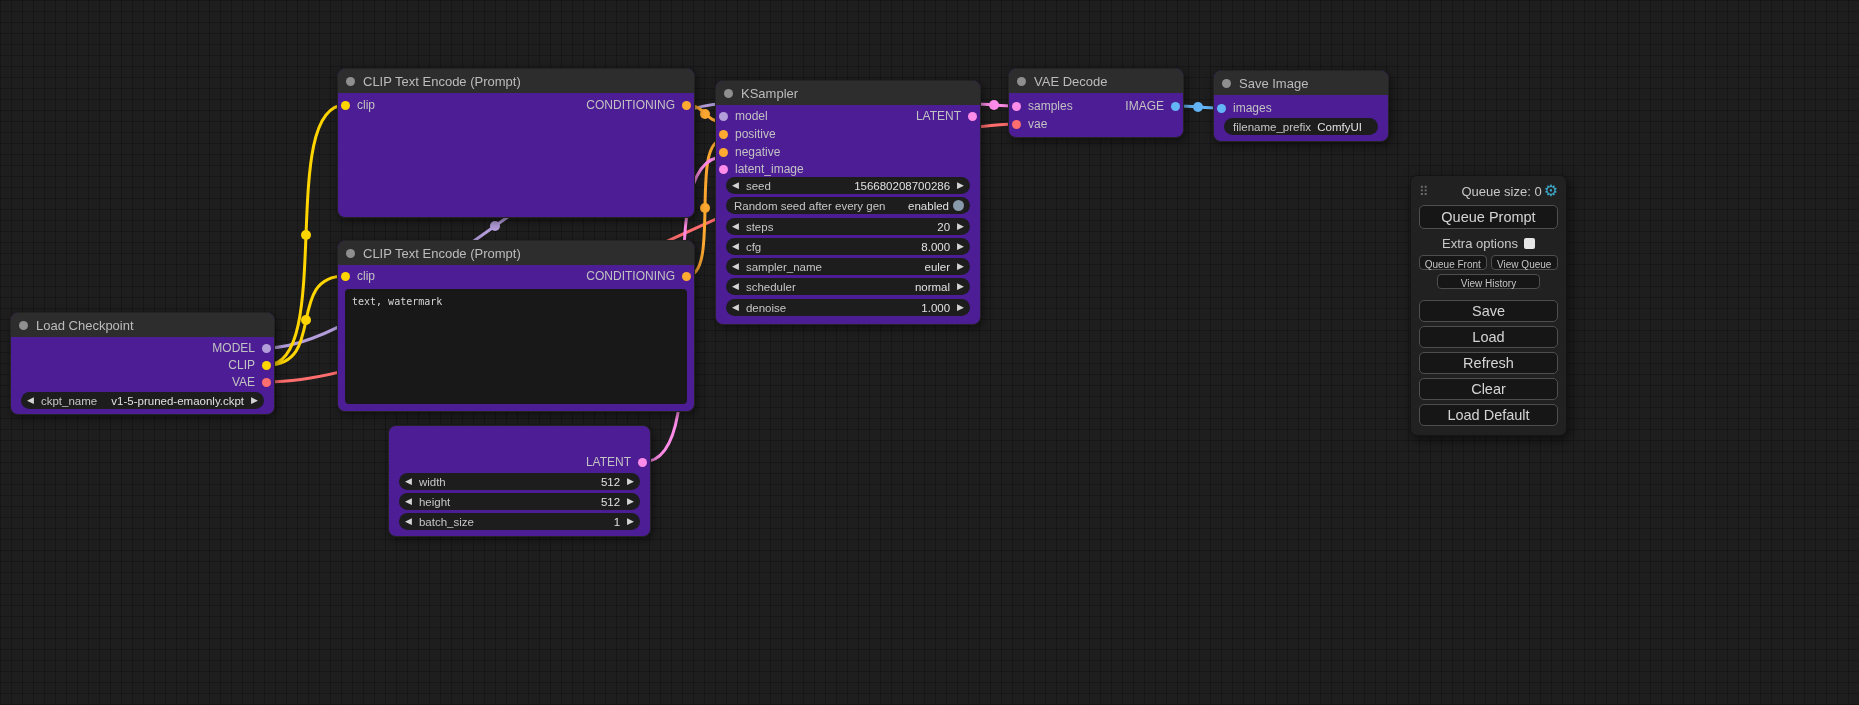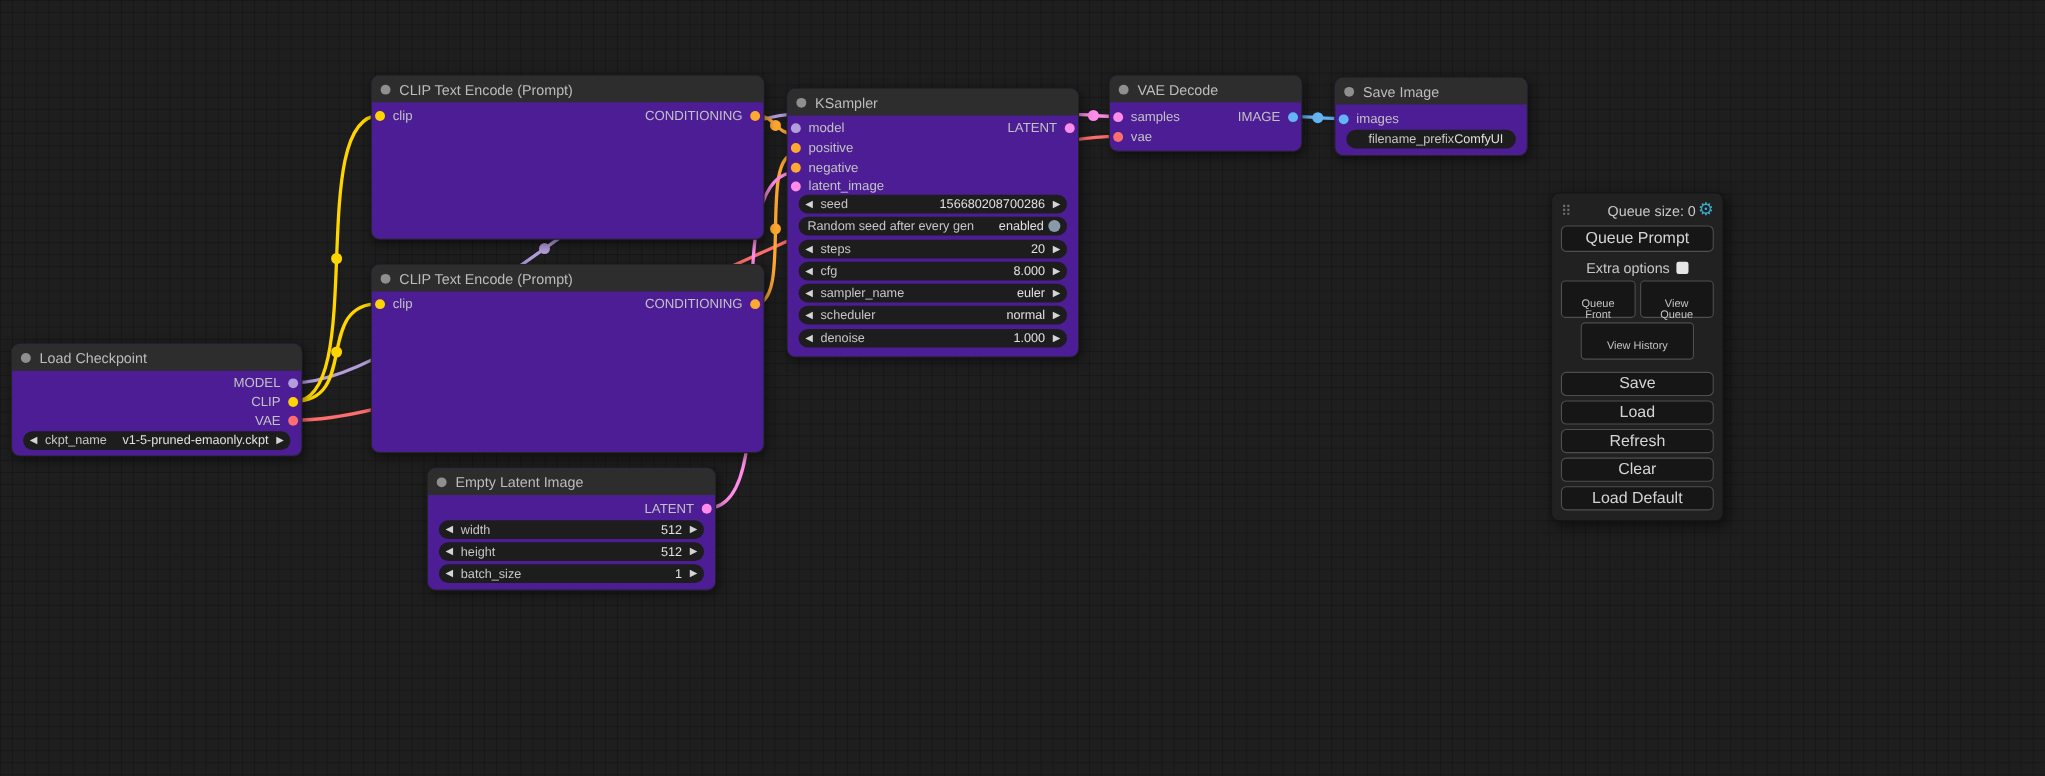--- a/index.html
+++ b/index.html
@@ -60,21 +60,21 @@
           border:1px solid #4e4e4e; border-radius:5px; color:#d4d4d4; font-size:14.5px;
           font-family:inherit; line-height:1; }
   .qprompt { height:24px; margin-top:3px; }
   .savegap { margin-top:11px; }
   .qextra { display:flex; align-items:center; justify-content:center; gap:6px;
             margin-top:7px; font-size:13px; color:#c8c8c8; }
   .qcheck { width:11px; height:11px; background:#e6e6e6; border-radius:2px; flex:none; }
   .qrow { display:flex; gap:4px; margin-top:4px; justify-content:center; }
   .qsmall { flex:1; height:15px; background:#161616; border:1px solid #4e4e4e;
             border-radius:4px; color:#c4c4c4; font-size:10px; font-family:inherit;
-            padding:16px; line-height:1; }
+            padding:4px; line-height:1; }
   .vh { flex:0 0 74%; }
 </style>
 </head>
 <body>
 
 <svg id="wires" width="1859" height="705">
   <path class="model" d="M267,348 C381,348 609,104 723,104"></path>
   <path class="clip" d="M267,365 C335,365 277,105 345,105"></path>
   <path class="clip" d="M267,365 C327,365 285,276 345,276"></path>
   <path class="vae" d="M267,382 C454,382 829,124 1016,124"></path>
@@ -150,27 +150,24 @@
   <div class="srow" style="top:28px">
     <span class="sin">
         <span class="dot clip"></span>
         <span>clip</span>
       </span>
     <span class="sout">
         <span>CONDITIONING</span>
         <span class="dot cond"></span>
       </span>
   </div>
+  <div class="tarea" style="left:7px;right:7px;top:48px;bottom:7px">text, watermark</div>
 </div>
 
 <div class="node" style="left:388px;top:425px;width:263px;height:112px">
-  <div class="ntitle">
-    <span class="tdot"></span>
-    <span class="ttext">Empty Latent Image</span>
-  </div>
   <div class="srow" style="top:29px">
     <span class="sout">
         <span>LATENT</span>
         <span class="dot latent"></span>
       </span>
   </div>
   <div class="widget" style="top:47px">
     <span class="arrow">◀</span>
     <span class="wlabel">width</span>
     <span class="wvalue">512</span>
@@ -294,21 +291,21 @@
     <span class="tdot"></span>
     <span class="ttext">Save Image</span>
   </div>
   <div class="srow" style="top:30px">
     <span class="sin">
         <span class="dot image"></span>
         <span>images</span>
       </span>
   </div>
   <div class="widget" style="top:47px">
-    <span class="wlabel" style="margin-left:14px">filename_prefix</span>
+    <span class="wlabel" style="margin-left:3px">filename_prefix</span>
     <span class="wvalue" style="margin-right:10px">ComfyUI</span>
   </div>
 </div>
 
 <div class="qpanel">
   <div class="qhead">
     <span class="drag">⠿</span>
     <span class="qsize">Queue size: 0</span>
     <span class="gear">⚙</span>
   </div>

